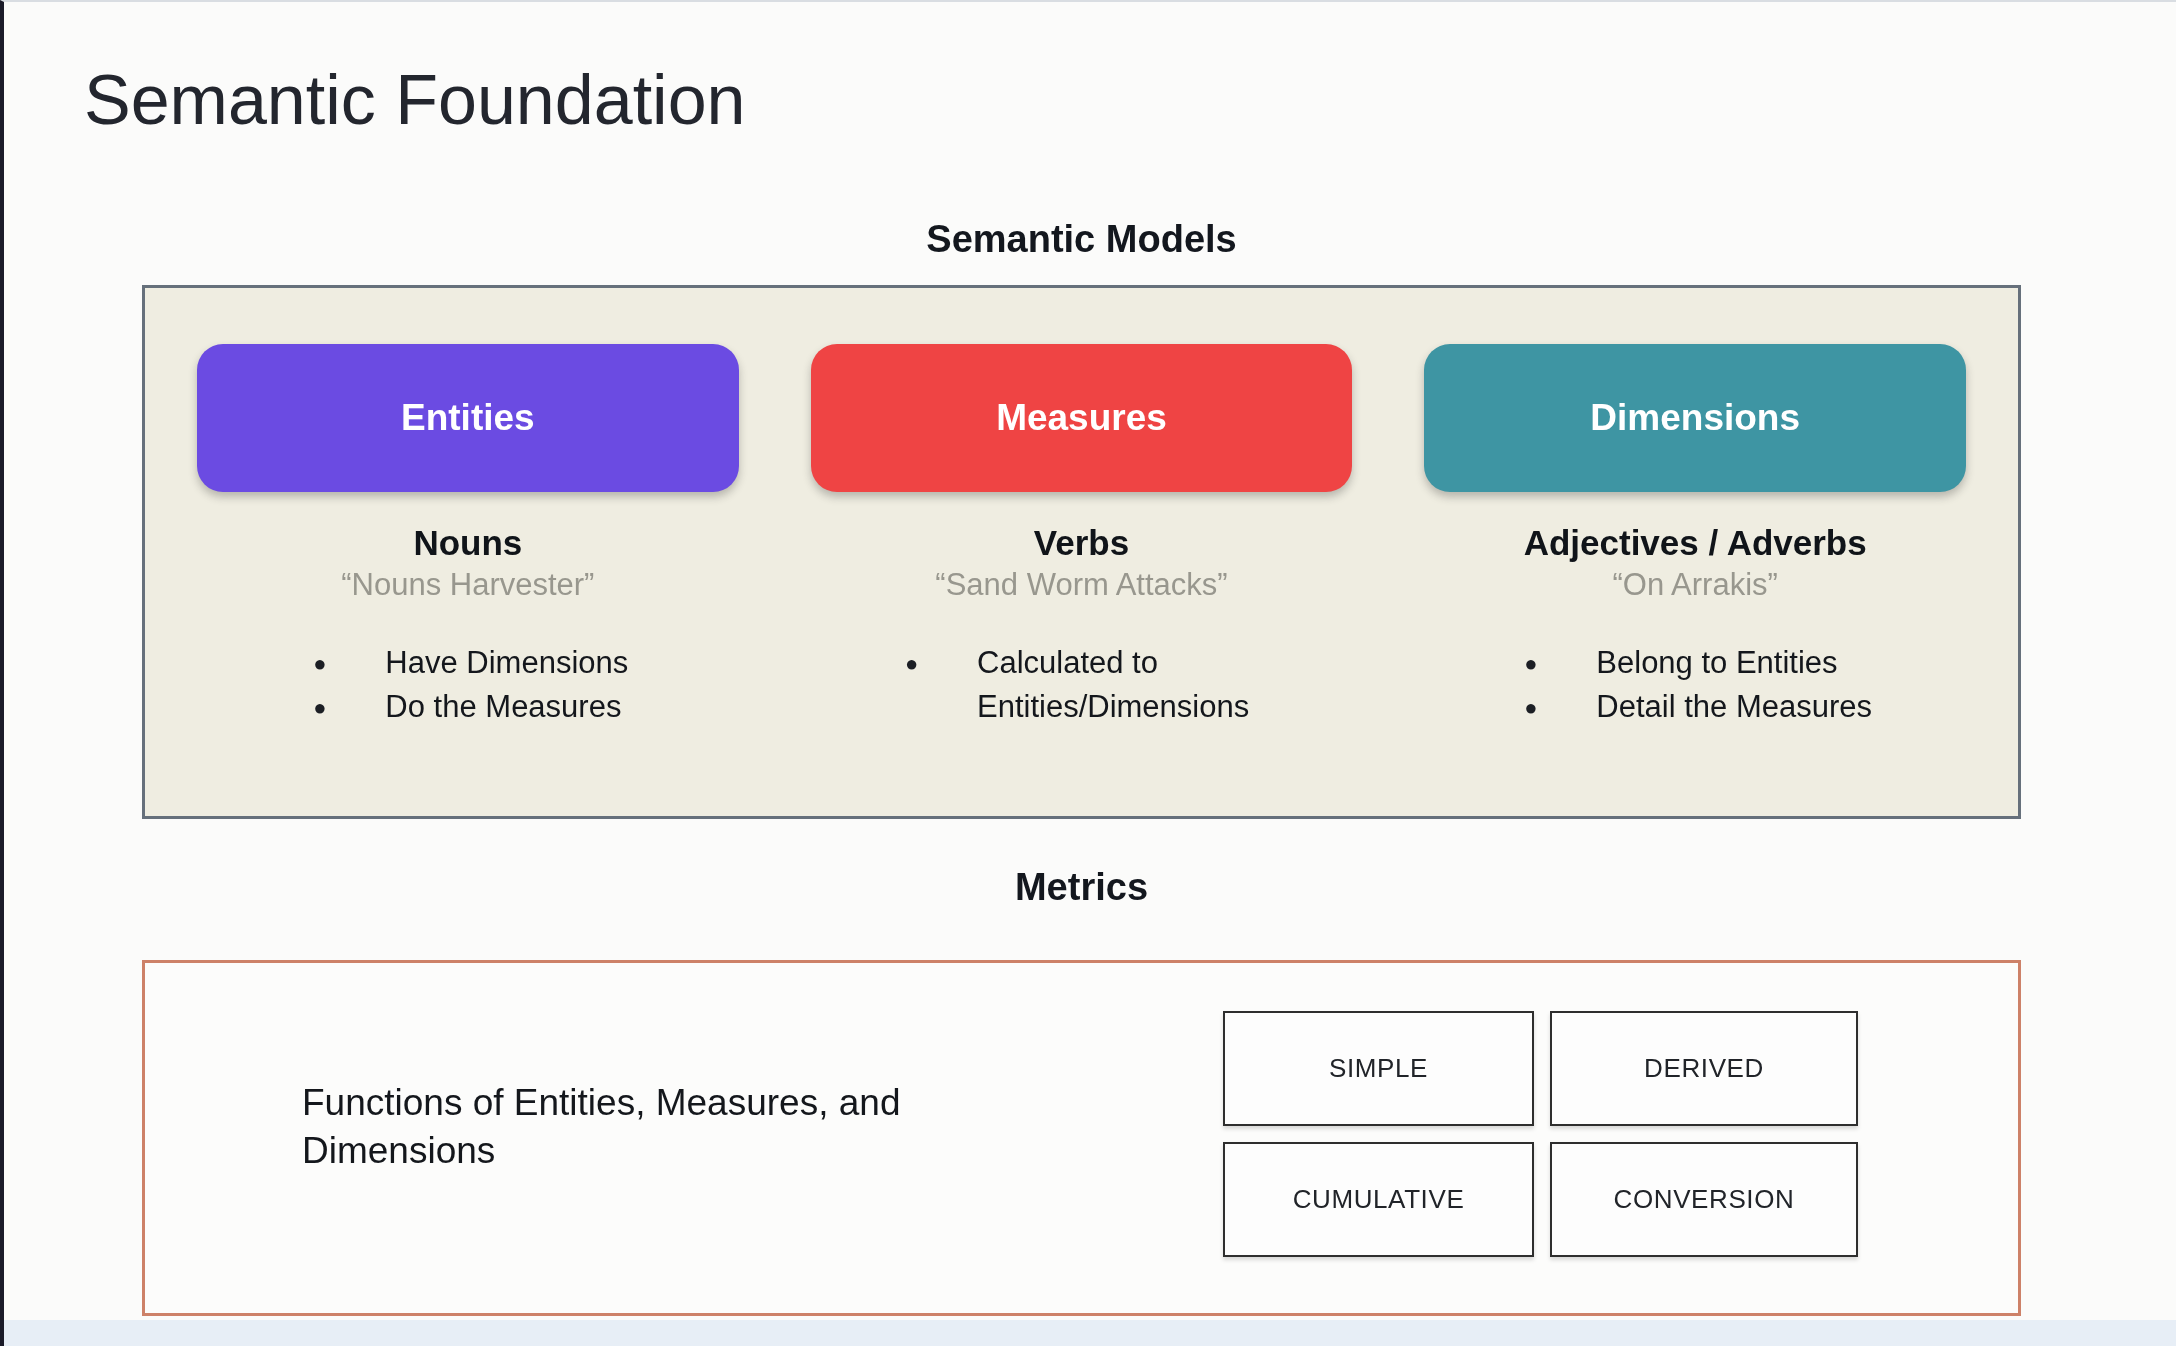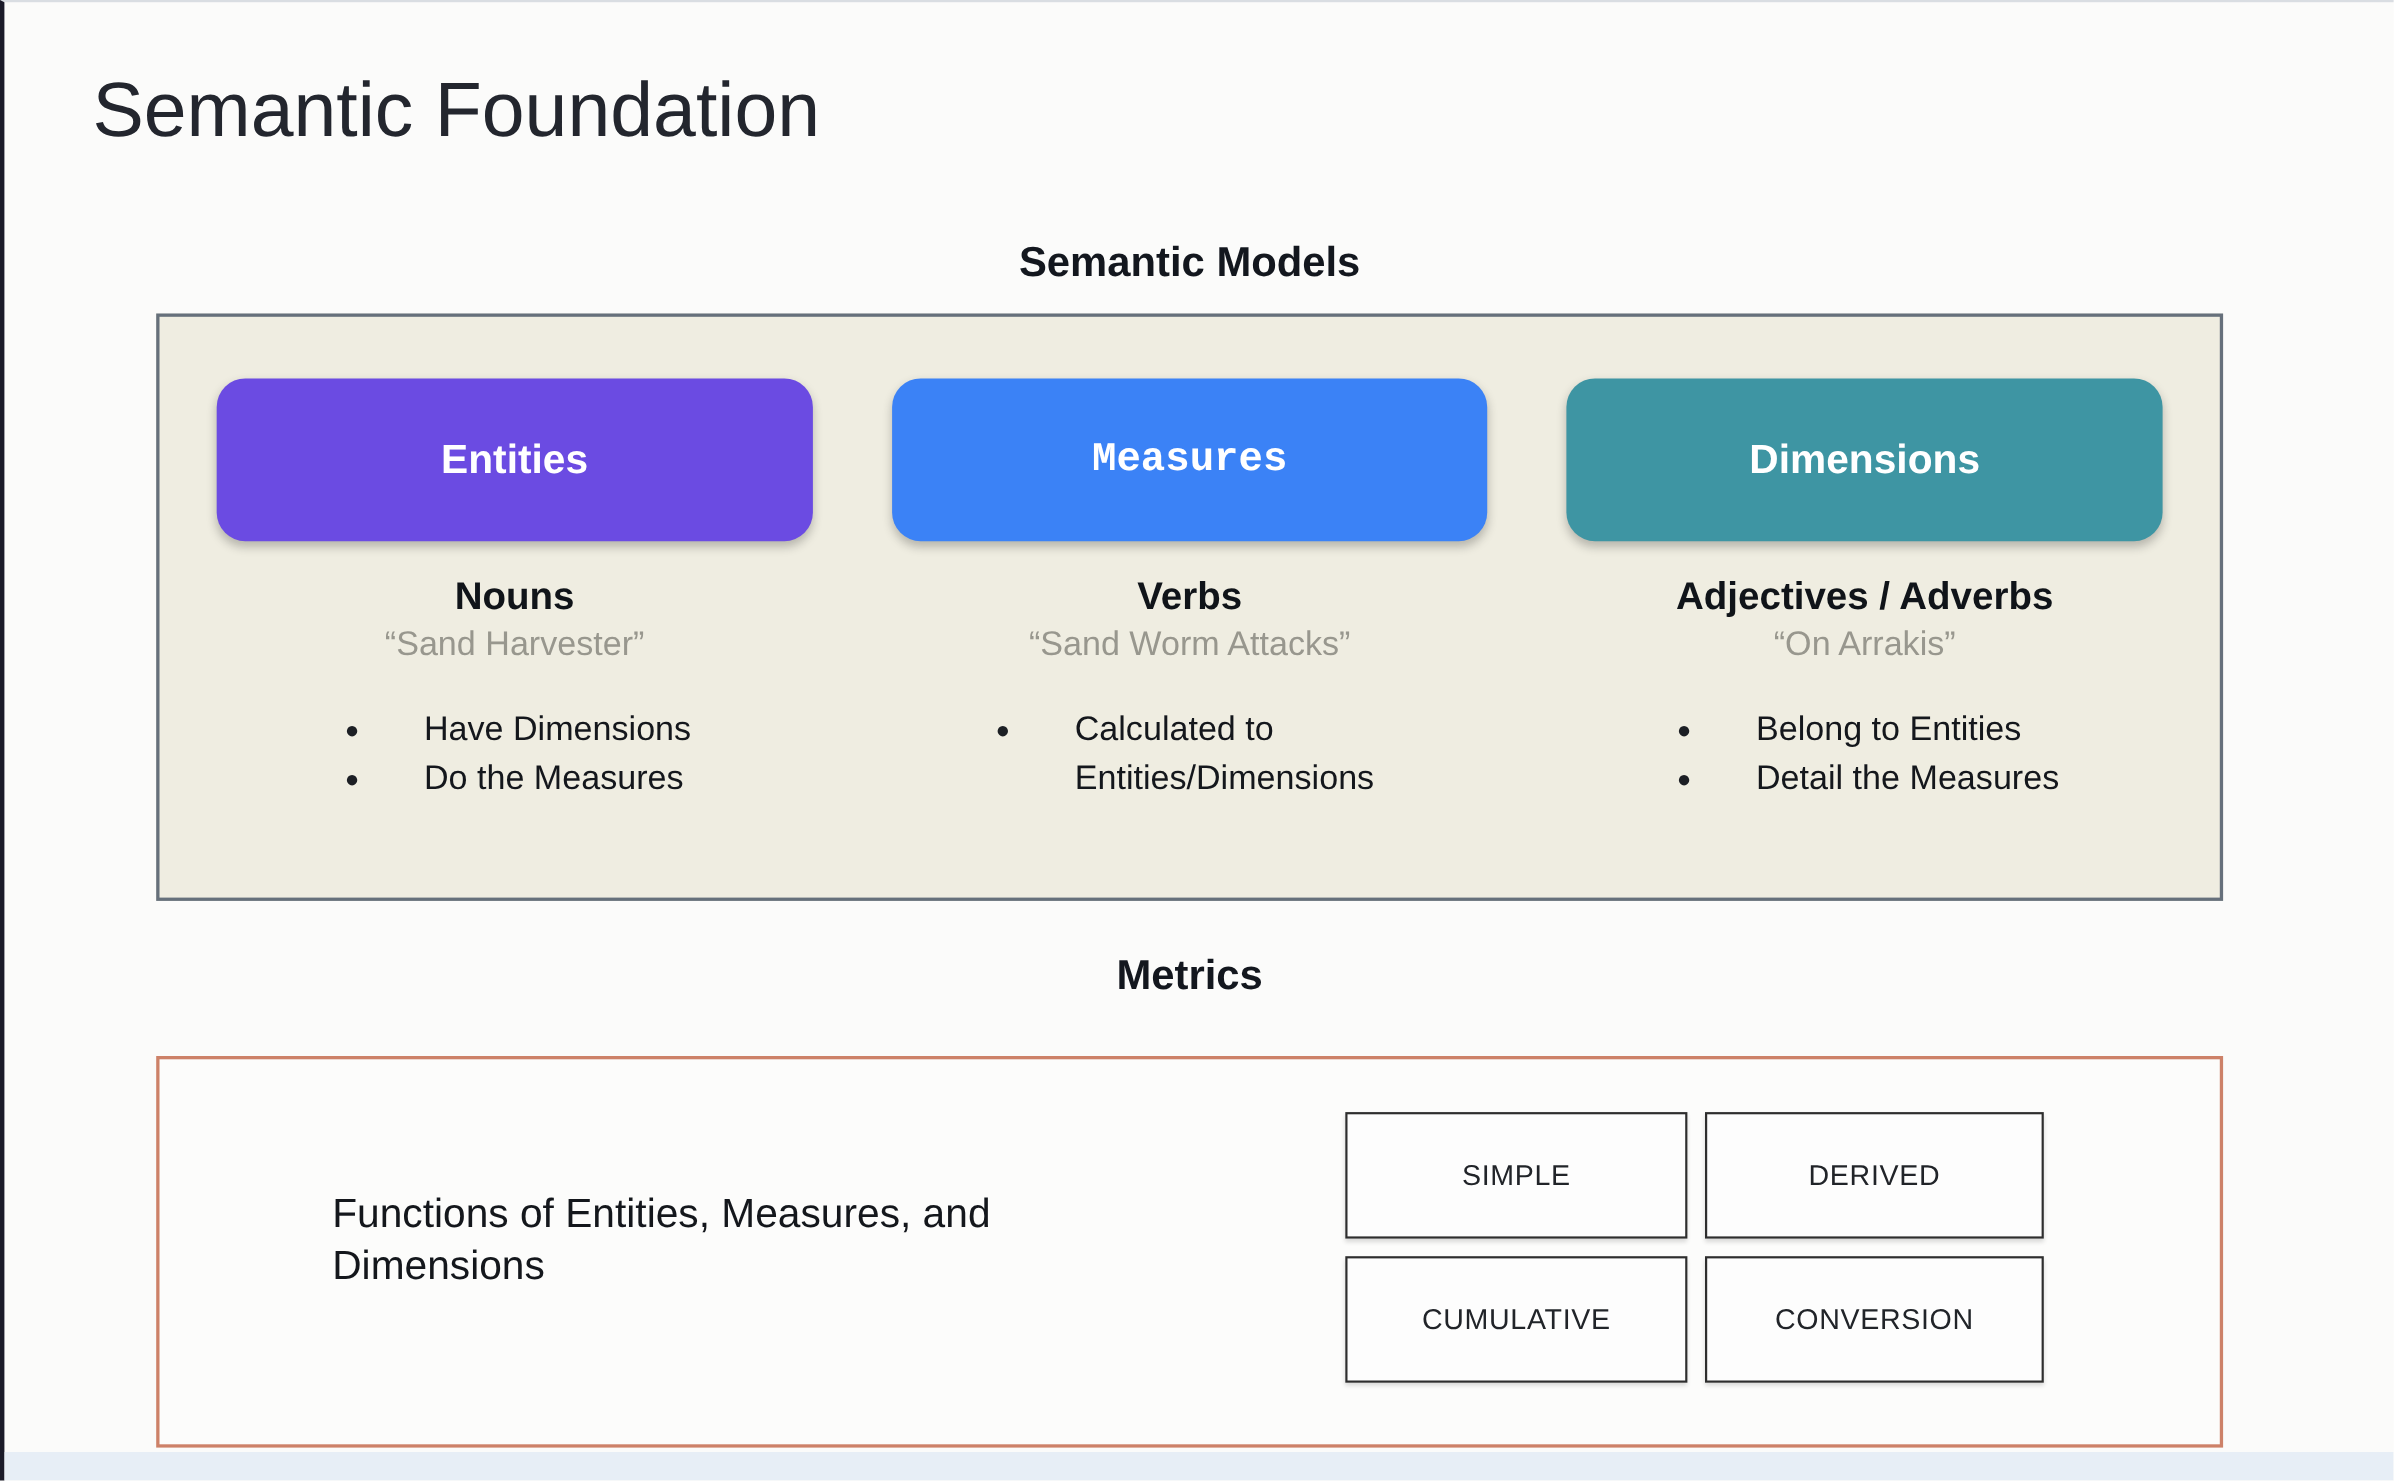--- a/index.html
+++ b/index.html
@@ -92,29 +92,29 @@
 
   <h1 class="slide-title">Semantic Foundation</h1>
 
   <div class="section-heading sm-heading">Semantic Models</div>
 
   <div class="sm-panel" style="background-color: rgb(239, 237, 225);">
 
     <div class="col col-entities">
       <div class="pill" style="background-color: rgb(107, 75, 226);">Entities</div>
       <div class="col-heading">Nouns</div>
-      <div class="col-sub">“Sand Harvester”</div>
+      <div class="col-sub">“Nouns Harvester”</div>
       <ul class="bullets">
         <li>Have Dimensions</li>
         <li>Do the Measures</li>
       </ul>
     </div>
 
     <div class="col col-measures">
-      <div class="pill" style="background-color: #3b82f6; font-family: Liberation Mono, monospace;">Measures</div>
+      <div class="pill" style="background-color: #ef4444;">Measures</div>
       <div class="col-heading">Verbs</div>
       <div class="col-sub">“Sand Worm Attacks”</div>
       <ul class="bullets">
         <li>Calculated to Entities/Dimensions</li>
       </ul>
     </div>
 
     <div class="col col-dimensions">
       <div class="pill" style="background-color: rgb(62, 149, 163);">Dimensions</div>
       <div class="col-heading">Adjectives / Adverbs</div>

